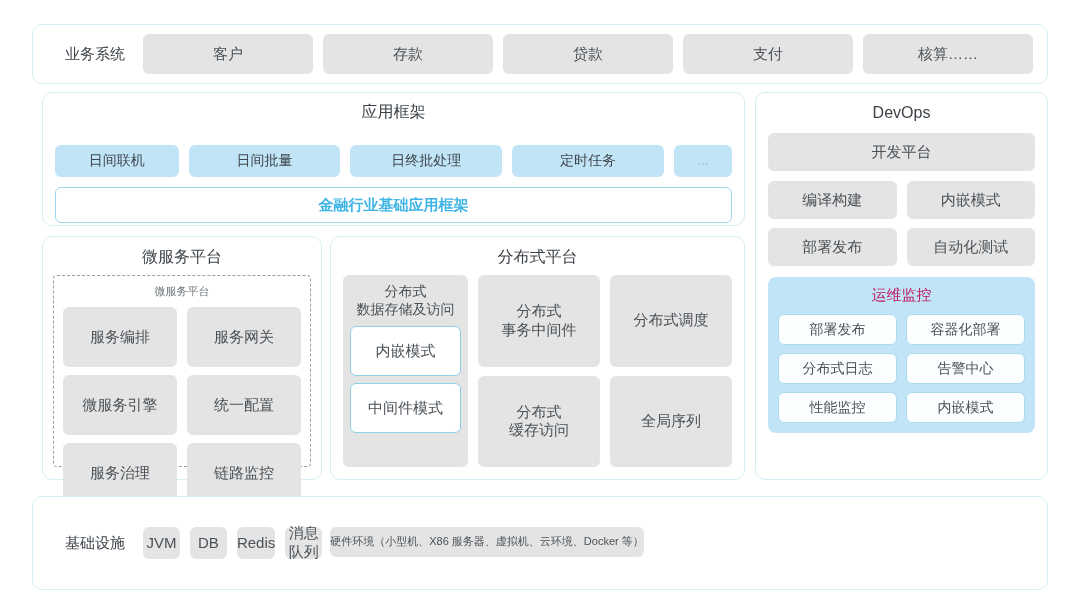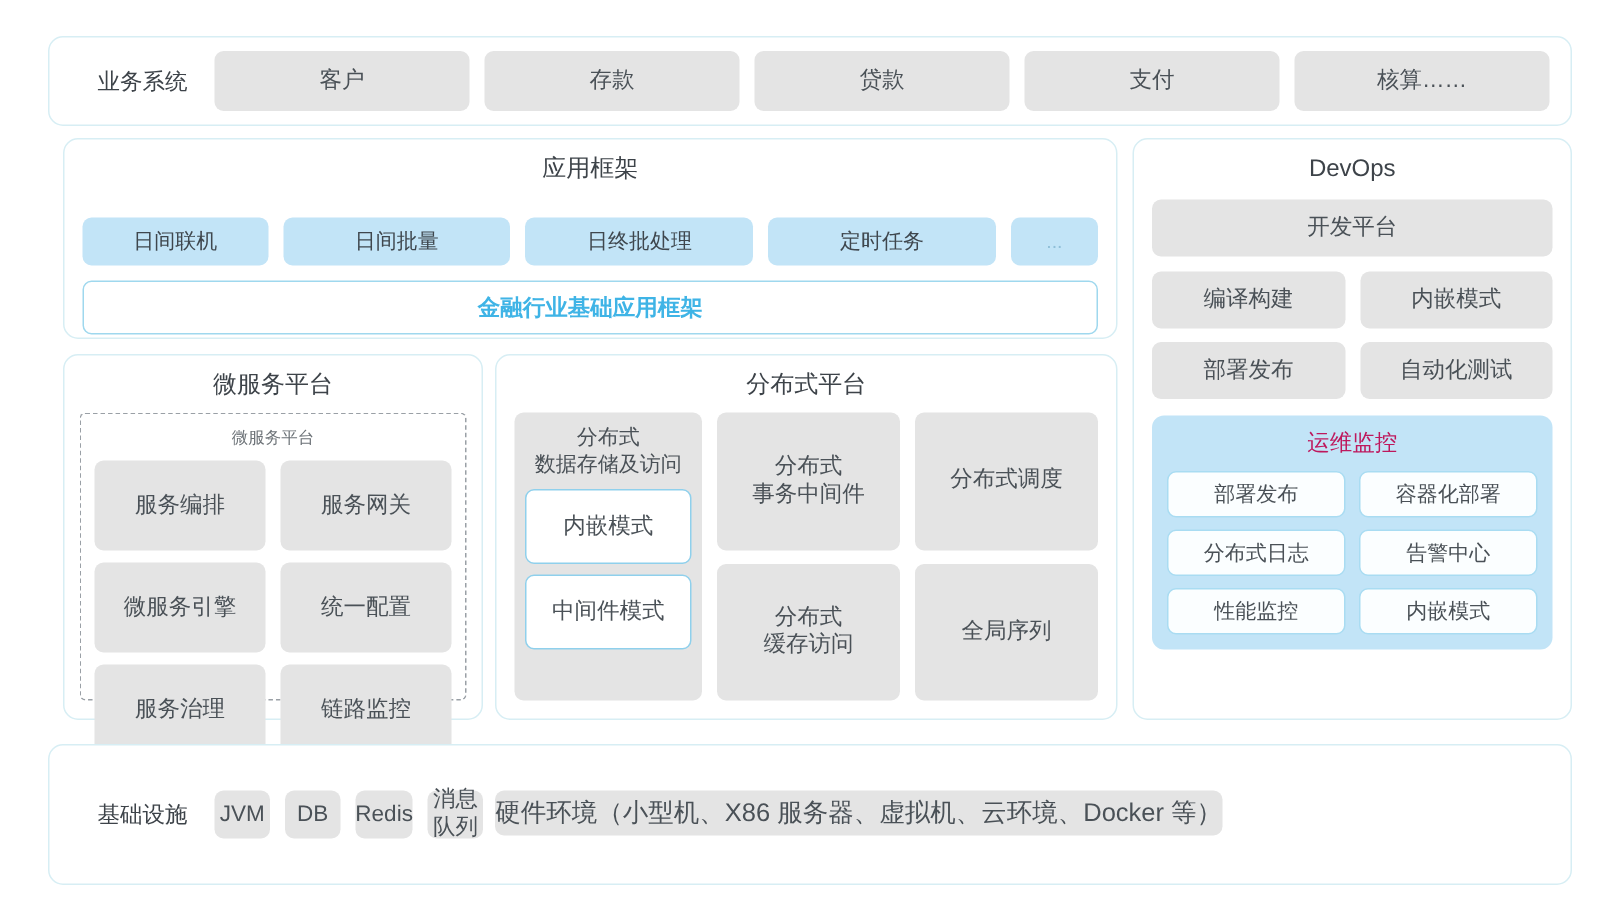--- a/index.html
+++ b/index.html
@@ -196,21 +196,21 @@
     display: flex; align-items: center;
     padding: 0 14px;
   }
   .infra-label {
     width: 96px; flex: none; text-align: center;
     font-size: 15px; color: #3d4349;
   }
   .infra-stack { flex: 1; display: flex; flex-direction: row; gap: 8px; }
   .infra-top { display: flex; gap: 10px; }
   .infra-top .chip { flex: 1; height: 32px; font-size: 15px; }
-  .infra-bottom .chip { height: 30px; font-size: 17px; }
+  .infra-bottom .chip { height: 30px; font-size: 11px; }
 </style>
 </head>
 <body>
 
 <div class="page">
 
   <div class="card biz-row">
     <div class="biz-label">业务系统</div>
     <div class="biz-items">
       <div class="chip">客户</div>

